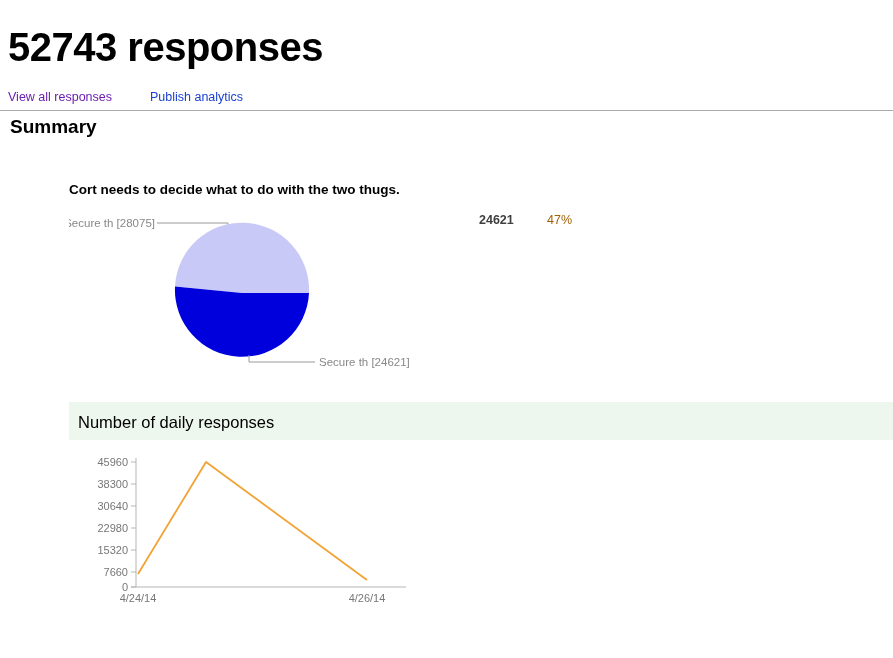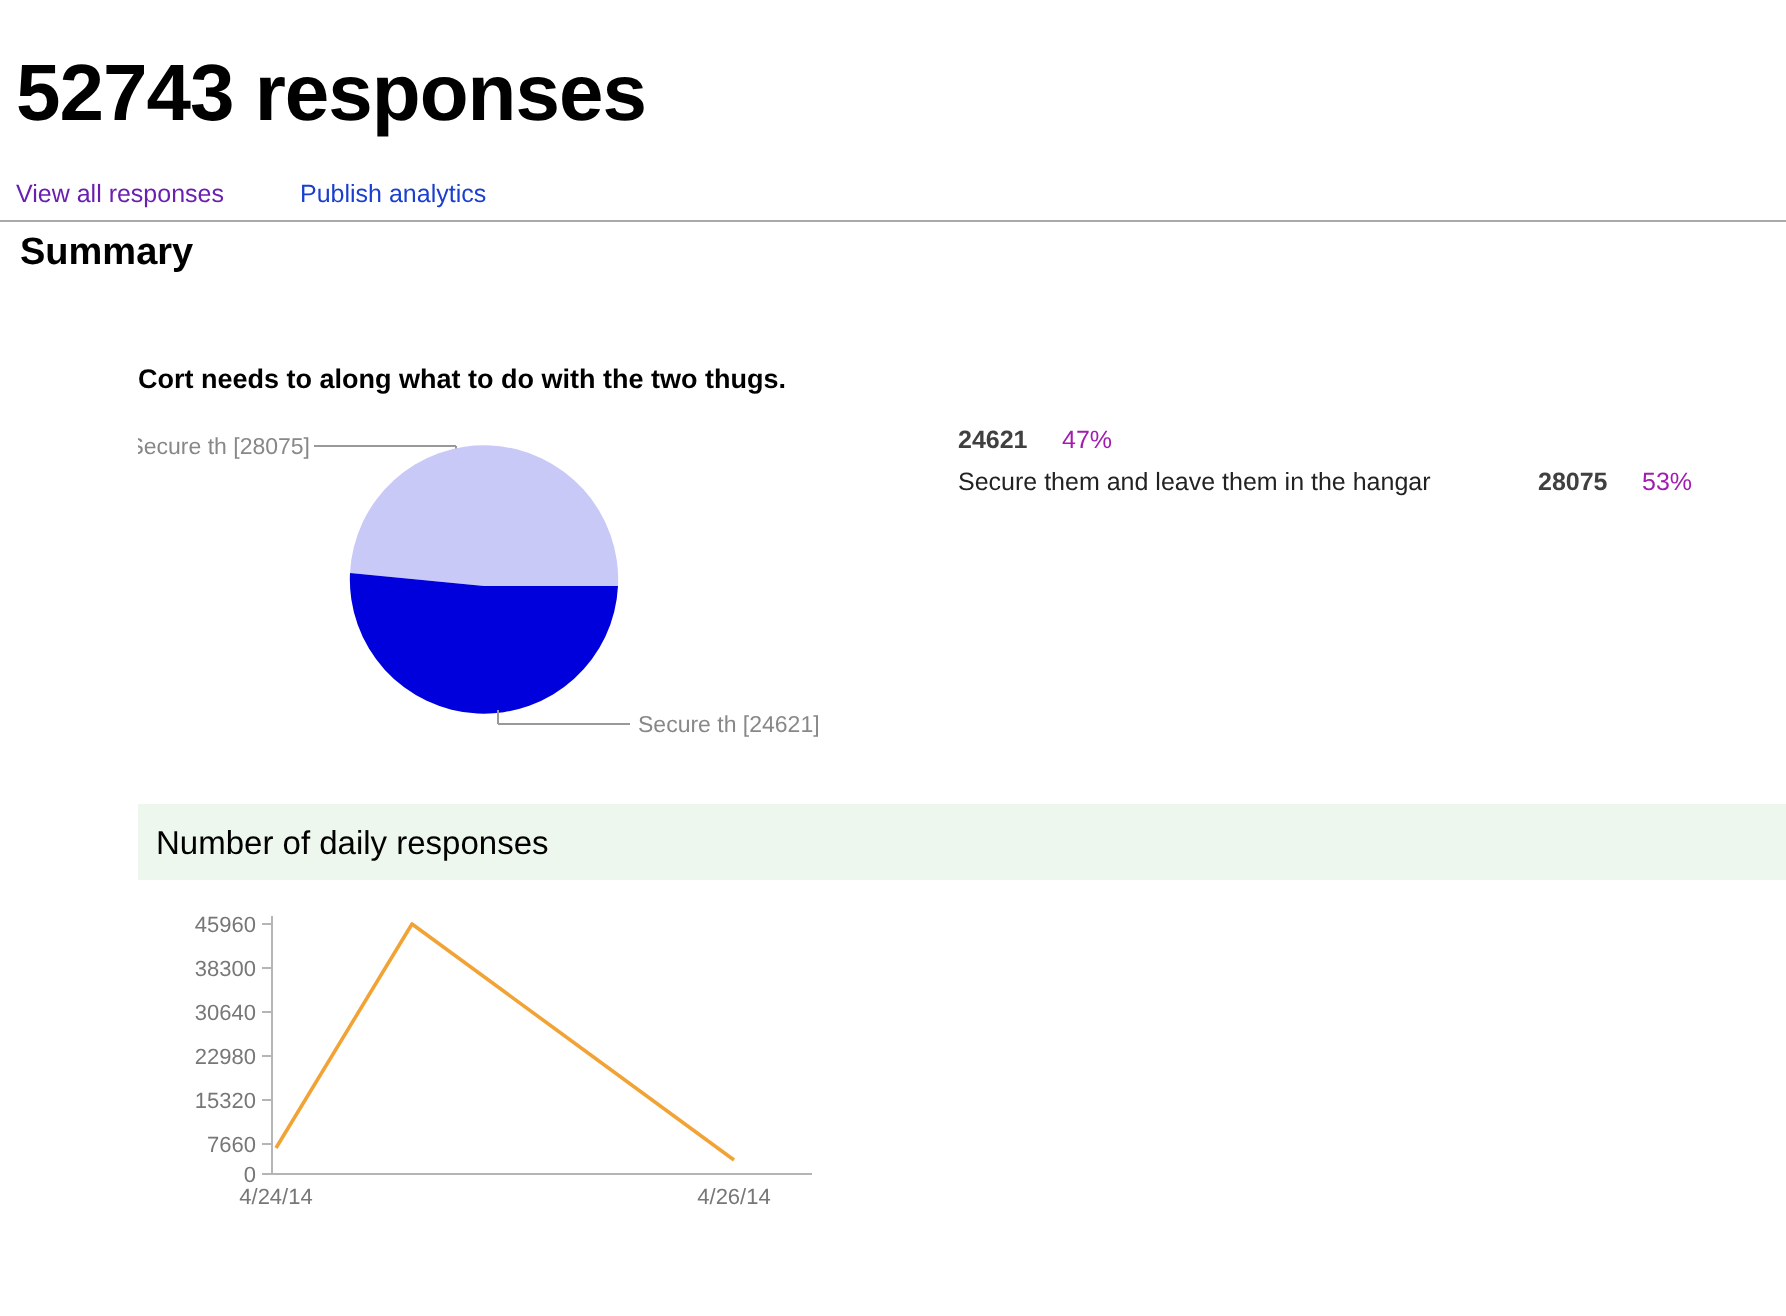--- a/index.html
+++ b/index.html
@@ -103,22 +103,23 @@
     white-space: nowrap;
     overflow: hidden;
   }
   .answer-count {
     width: 52px;
     font-weight: bold;
     color: #404040;
     text-align: left;
   }
   .answer-pct {
-    color: #a21caf;
+    color: #a16207;
     text-align: left;
+    margin-left: 16px;
   }
 
   
   .band {
     position: absolute;
     left: 69px;
     top: 402px;
     width: 824px;
     height: 38px;
     background: #edf7ed;
@@ -149,21 +150,21 @@
 <div class="page-title">52743 responses</div>
 
 <div class="nav-links">
   <a href="#" class="nav-link visited">View all responses</a><a href="#" class="nav-link unvisited">Publish analytics</a>
 </div>
 
 <div class="divider-rule"></div>
 
 <div class="summary-title">Summary</div>
 
-<div class="question-text">Cort needs to along what to do with the two thugs.</div>
+<div class="question-text">Cort needs to decide what to do with the two thugs.</div>
 
 <div class="pie-wrap">
   <svg class="pie-svg" width="400" height="165" viewBox="0 0 400 165">
 
     <g>
       <path d="M 88 8 L 159 8" stroke="#999999" stroke-width="1" fill="none"></path>
       <path d="M 159 8 L 159 14" stroke="#999999" stroke-width="1" fill="none"></path>
     </g>
 
     <path d="M 173 78 L 106 71.5 A 67 67 0 1 1 240 78 Z" fill="#c9c9f7"></path>
@@ -176,25 +177,20 @@
     </g>
     <text x="86" y="12" text-anchor="end" font-family="Liberation Sans, sans-serif" font-size="11.5" fill="#888888">Secure th [28075]</text>
     <text x="250" y="151" text-anchor="start" font-family="Liberation Sans, sans-serif" font-size="11.5" fill="#888888">Secure th [24621]</text>
   </svg>
 </div>
 
 <div class="answers">
   <div class="answer-row">
     <span class="answer-count">24621</span>
     <span class="answer-pct">47%</span>
-  </div>
-  <div class="answer-row">
-    <span class="answer-label">Secure them and leave them in the hangar</span>
-    <span class="answer-count">28075</span>
-    <span class="answer-pct">53%</span>
   </div>
 </div>
 
 <div class="band"></div>
 <div class="band-title">Number of daily responses</div>
 
 <div class="line-chart">
   <svg class="line-svg" width="360" height="160" viewBox="0 0 360 160">
     <g>
       <text x="52" y="16" text-anchor="end" font-family="Liberation Sans, sans-serif" font-size="11" fill="#777777">45960</text>

